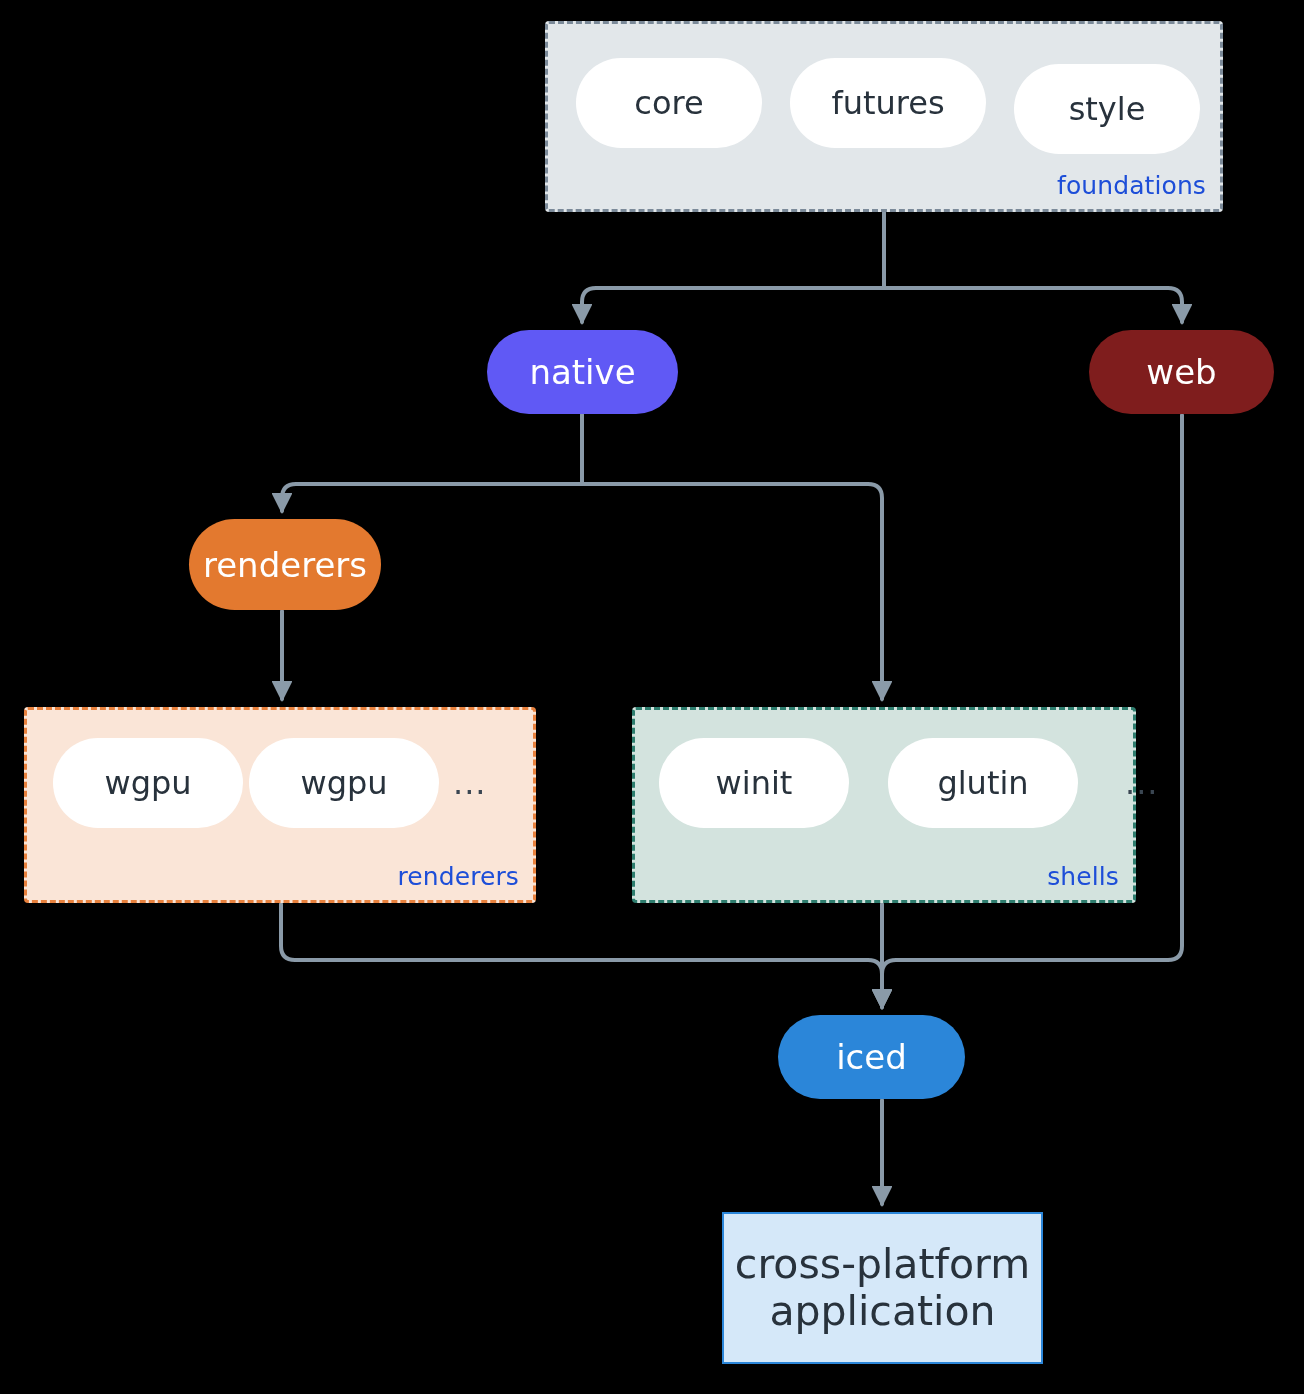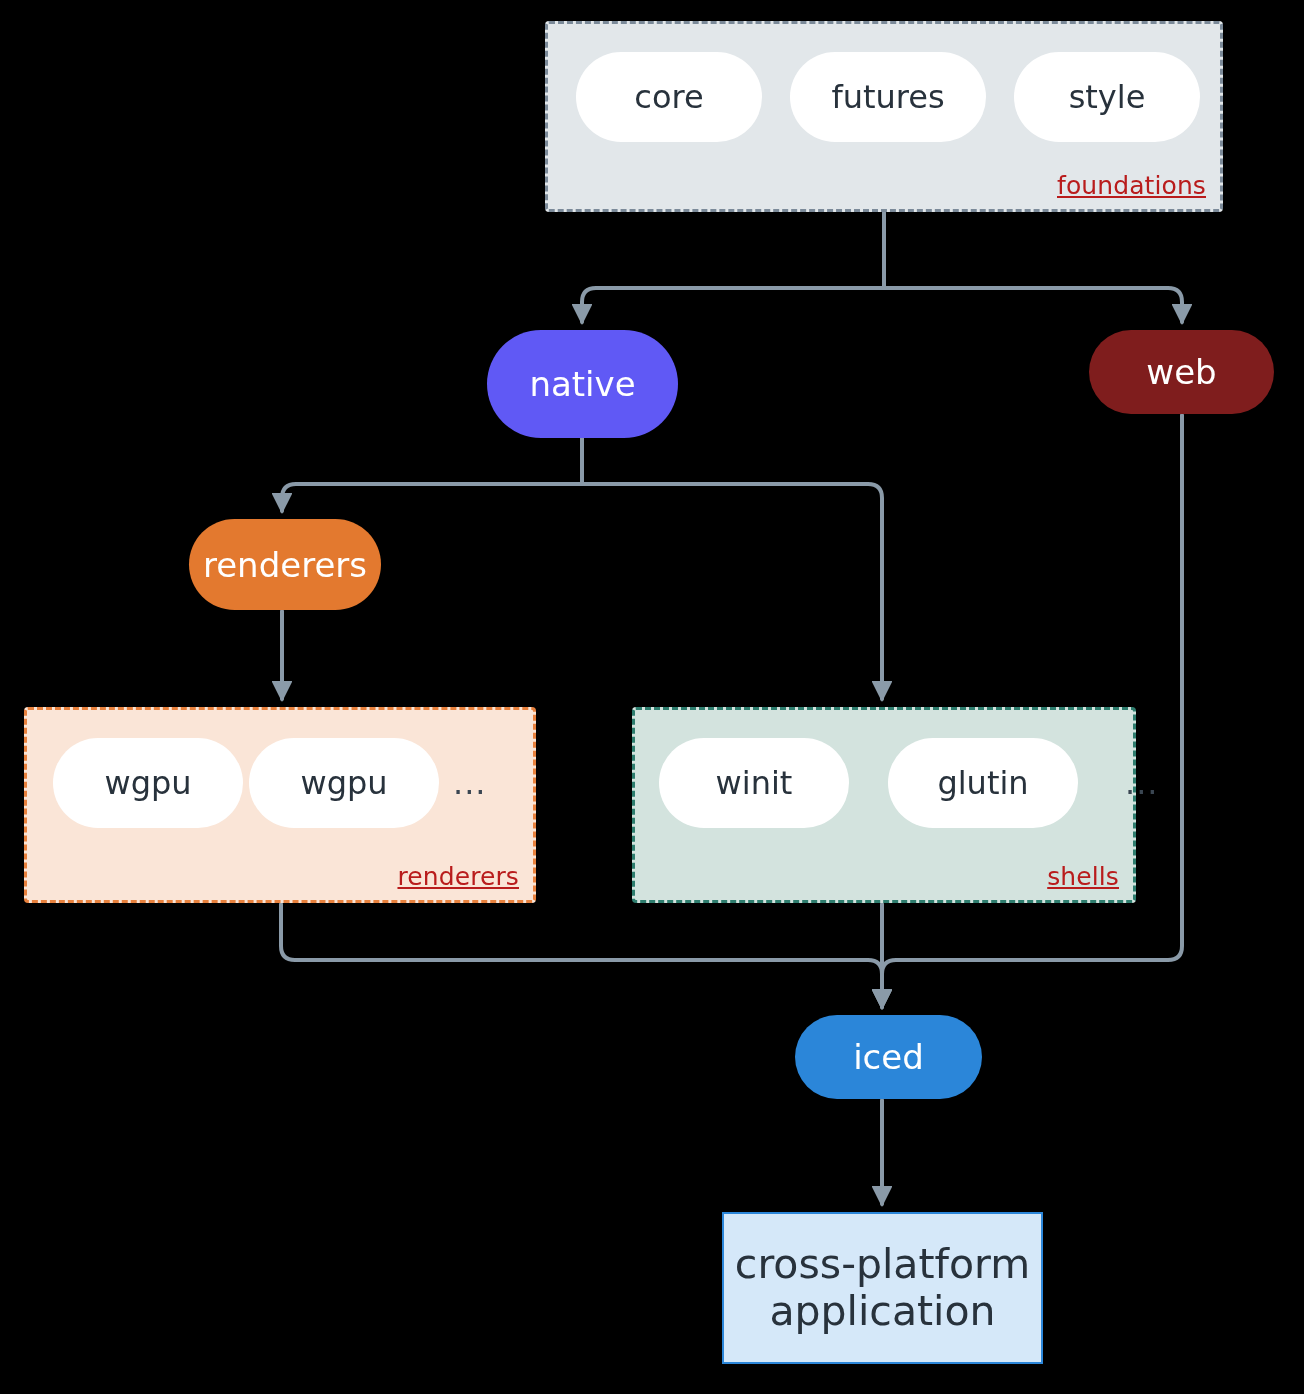--- a/index.html
+++ b/index.html
@@ -31,23 +31,22 @@
     border-radius: 4px;
     border-style: dashed;
     border-width: 3px;
   }
   .group-label {
     position: absolute;
     right: 14px;
     bottom: 9px;
     font-size: 25px;
     letter-spacing: 0.1px;
-    color: #b91c1c;
+    color: #1d4ed8;
     white-space: nowrap;
-    text-decoration: underline;
   }
   .group-items {
     position: absolute;
     left: 0;
     top: 0;
     display: flex;
     align-items: center;
   }
 
   #grp-foundations {
@@ -88,21 +87,21 @@
     background: #FFFFFF;
     border-radius: 50px;
     height: 90px;
     font-size: 32px;
     color: #28323C;
     padding: 0 26px;
     box-sizing: border-box;
   }
   .pill-white.w-core    { width: 186px; }
   .pill-white.w-futures { width: 196px; }
-  .pill-white.w-style   { width: 186px; }
+  .pill-white.w-style   { width: 186px; margin-top: 12px; }
   .pill-white.w-wgpu    { width: 190px; }
   .pill-white.w-glow    { width: 190px; }
   .pill-white.w-winit   { width: 190px; }
   .pill-white.w-glutin  { width: 190px; }
 
   .ellipsis {
     font-size: 32px;
     color: #3A4652;
     line-height: 90px;
     height: 90px;
@@ -118,35 +117,35 @@
     display: flex;
     align-items: center;
     justify-content: center;
     border-radius: 60px;
     color: #FFFFFF;
     font-size: 34px;
     box-sizing: border-box;
   }
   #node-native {
     left: 487px; top: 330px;
-    width: 191px; height: 108px;
+    width: 191px; height: 84px;
     background: #6059F5;
   }
   #node-web {
     left: 1089px; top: 330px;
     width: 185px; height: 84px;
     background: #7f1d1d;
   }
   #node-graphics {
     left: 189px; top: 519px;
     width: 192px; height: 91px;
     background: #E3792F;
   }
   #node-iced {
-    left: 795px; top: 1015px;
+    left: 778px; top: 1015px;
     width: 187px; height: 84px;
     background: #2B86D9;
   }
 
   
   #node-app {
     position: absolute;
     left: 722px; top: 1212px;
     width: 321px; height: 152px;
     background: #D5E8F9;

